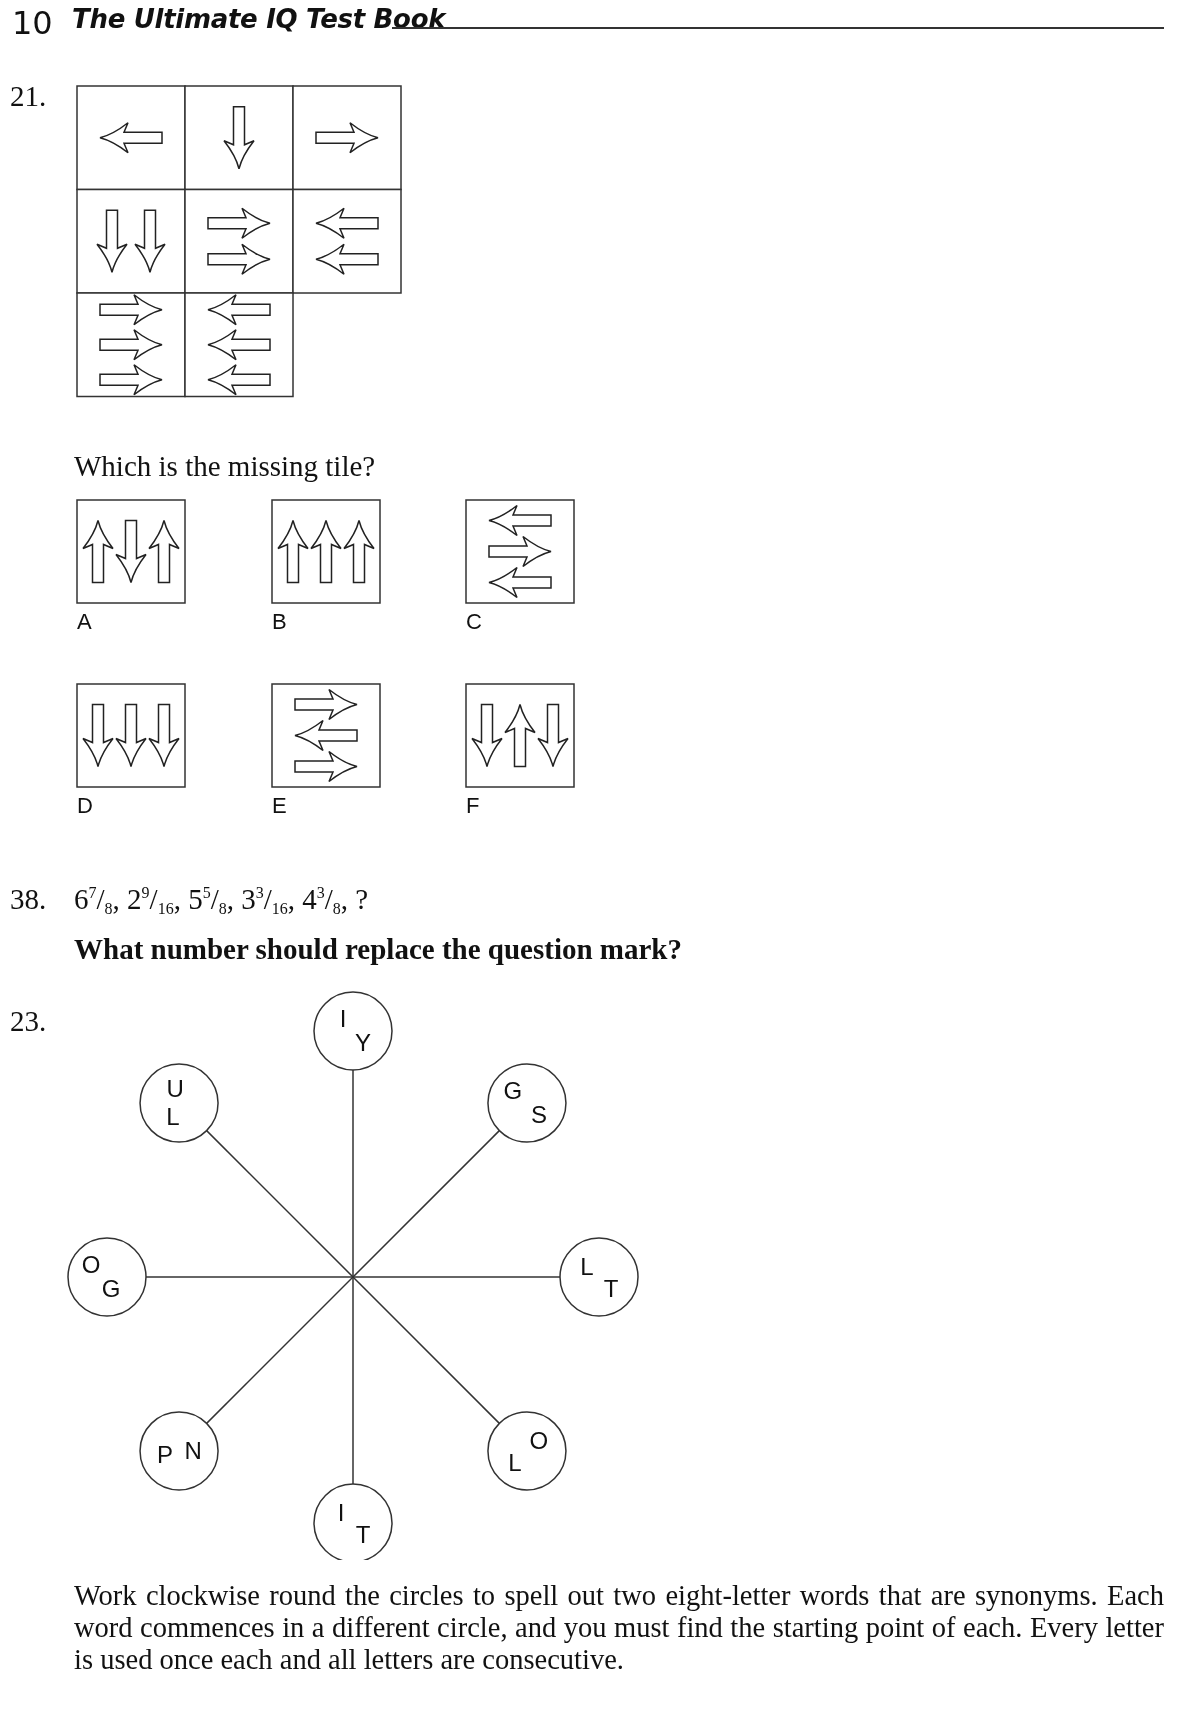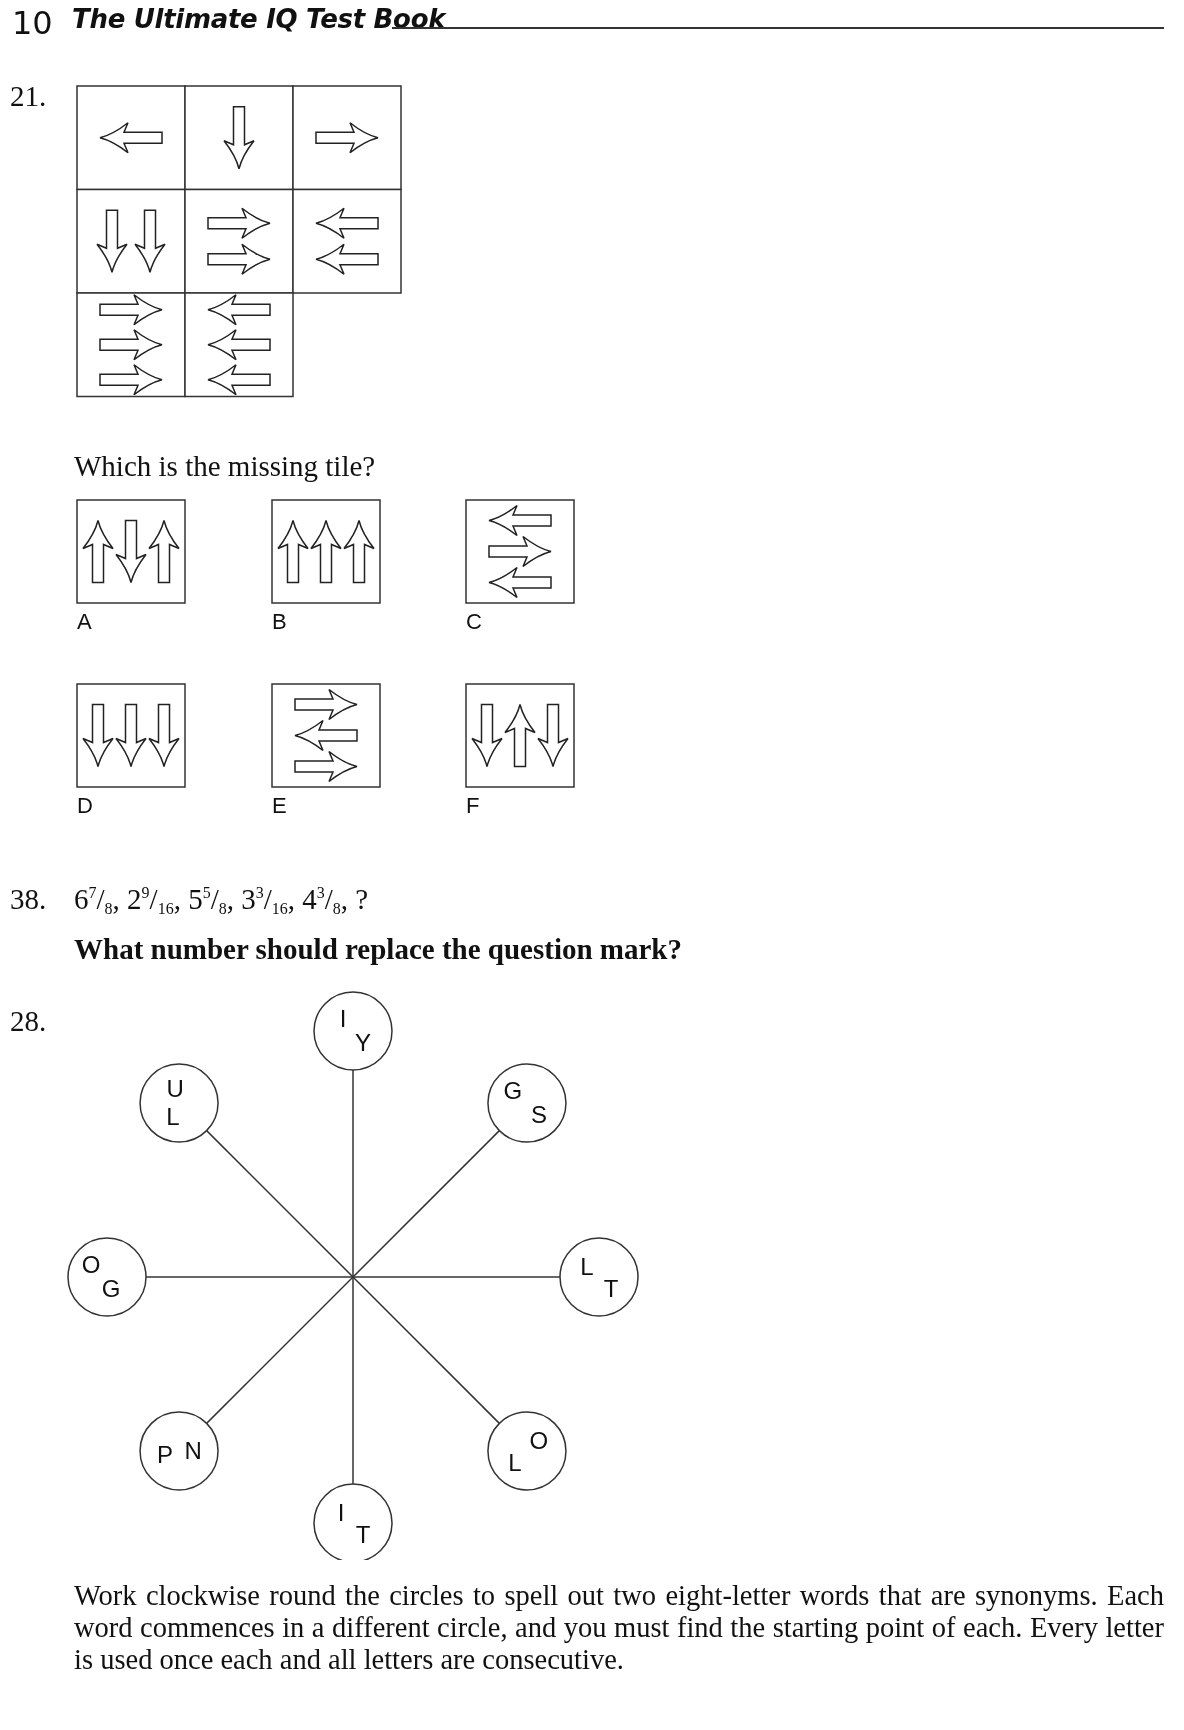--- a/index.html
+++ b/index.html
@@ -110,21 +110,21 @@
 <div class="abs opt-label" style="left:272px; top:609px;">B</div>
 <div class="abs opt-label" style="left:466px; top:609px;">C</div>
 <div class="abs opt-label" style="left:77px; top:793px;">D</div>
 <div class="abs opt-label" style="left:272px; top:793px;">E</div>
 <div class="abs opt-label" style="left:466px; top:793px;">F</div>
 
 <div class="abs qnum" style="left:10px; top:883px;">38.</div>
 <div class="abs serif-text" id="q22-seq" style="left:74px; top:883px;"><span class="frac"><span>6</span><sup>7</sup><span>/</span><sub>8</sub></span>, <span class="frac"><span>2</span><sup>9</sup><span>/</span><sub>16</sub></span>, <span class="frac"><span>5</span><sup>5</sup><span>/</span><sub>8</sub></span>, <span class="frac"><span>3</span><sup>3</sup><span>/</span><sub>16</sub></span>, <span class="frac"><span>4</span><sup>3</sup><span>/</span><sub>8</sub></span>, <span>?</span></div>
 <div class="abs serif-text" style="left:74px; top:933px;font-weight:bold;">What number should replace the question mark?</div>
 
-<div class="abs qnum" style="left:10px; top:1005px;">28.</div>
+<div class="abs qnum" style="left:10px; top:1005px;">23.</div>
 <svg class="abs" id="q23-wheel" style="left:0; top:980px;" width="700" height="580">
     <line x1="353" y1="297" x2="353" y2="90" stroke="#333" stroke-width="1.5"></line>
     <g>
       <circle cx="353" cy="51" r="39" fill="#fff" stroke="#333" stroke-width="1.5"></circle>
       <text x="343" y="47" font-size="24" text-anchor="middle" fill="#111">I</text>
       <text x="363" y="71" font-size="24" text-anchor="middle" fill="#111">Y</text>
     </g>
     <line x1="353" y1="297" x2="499.3711037056154" y2="150.62889629438467" stroke="#333" stroke-width="1.5"></line>
     <g>
       <circle cx="526.9482681718907" cy="123.05173182810933" r="39" fill="#fff" stroke="#333" stroke-width="1.5"></circle>

